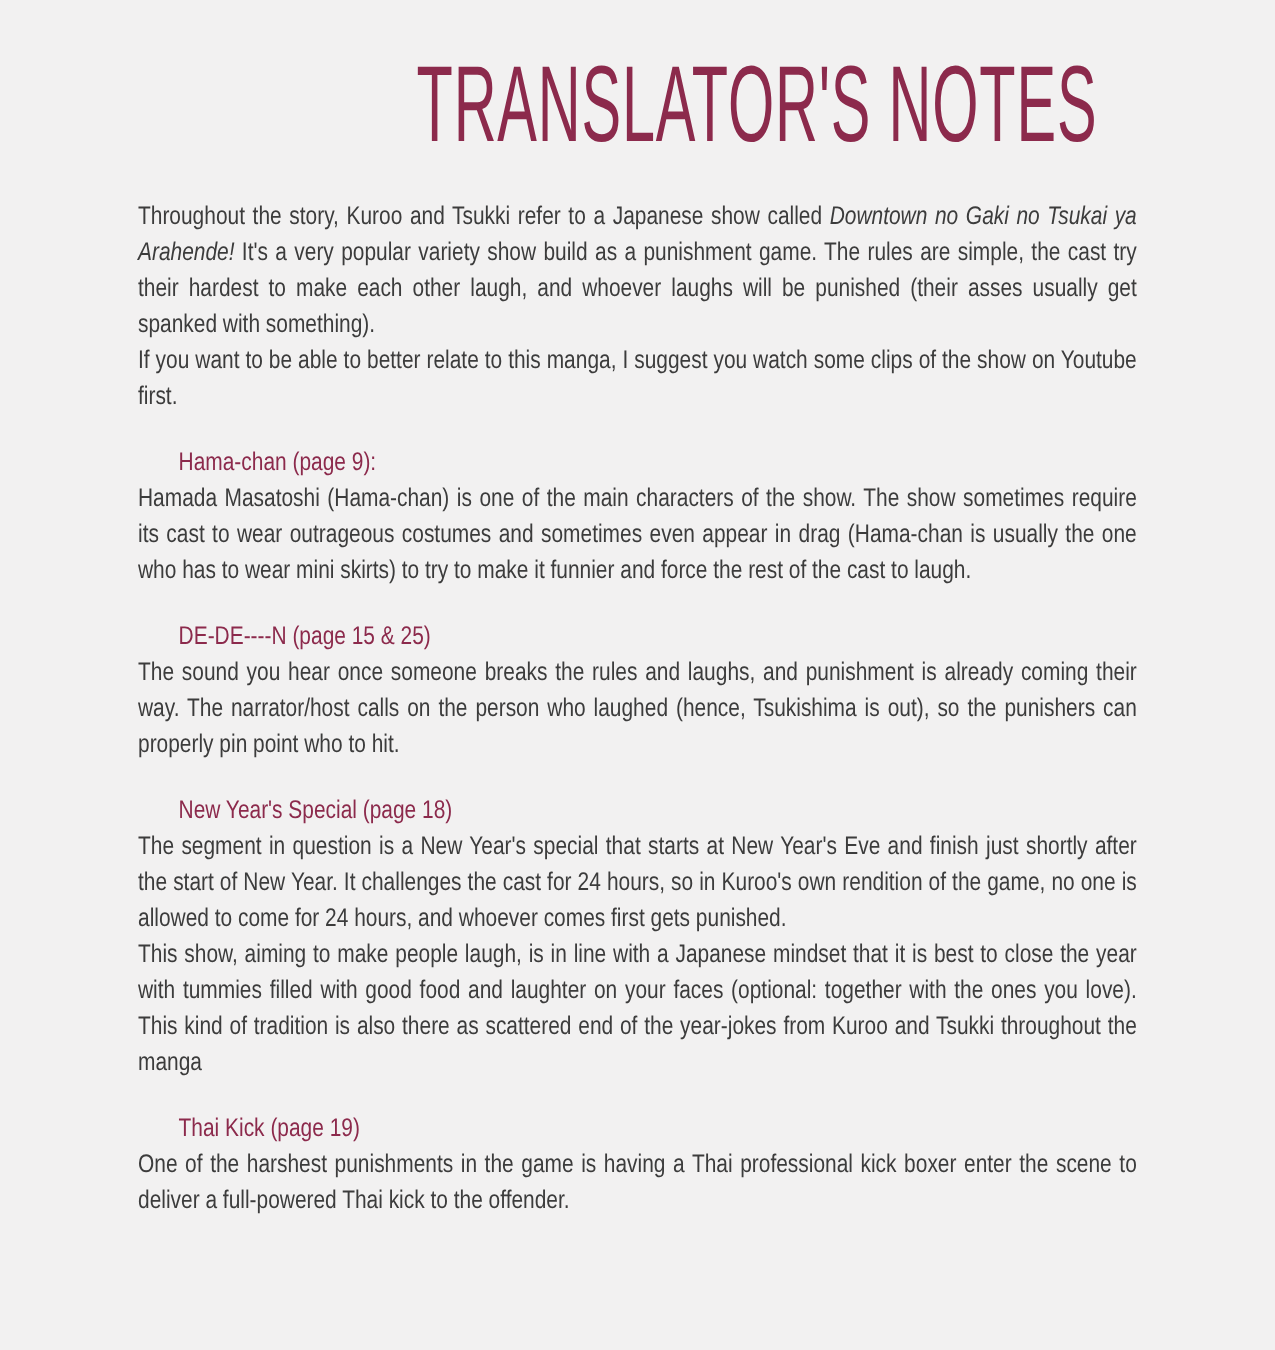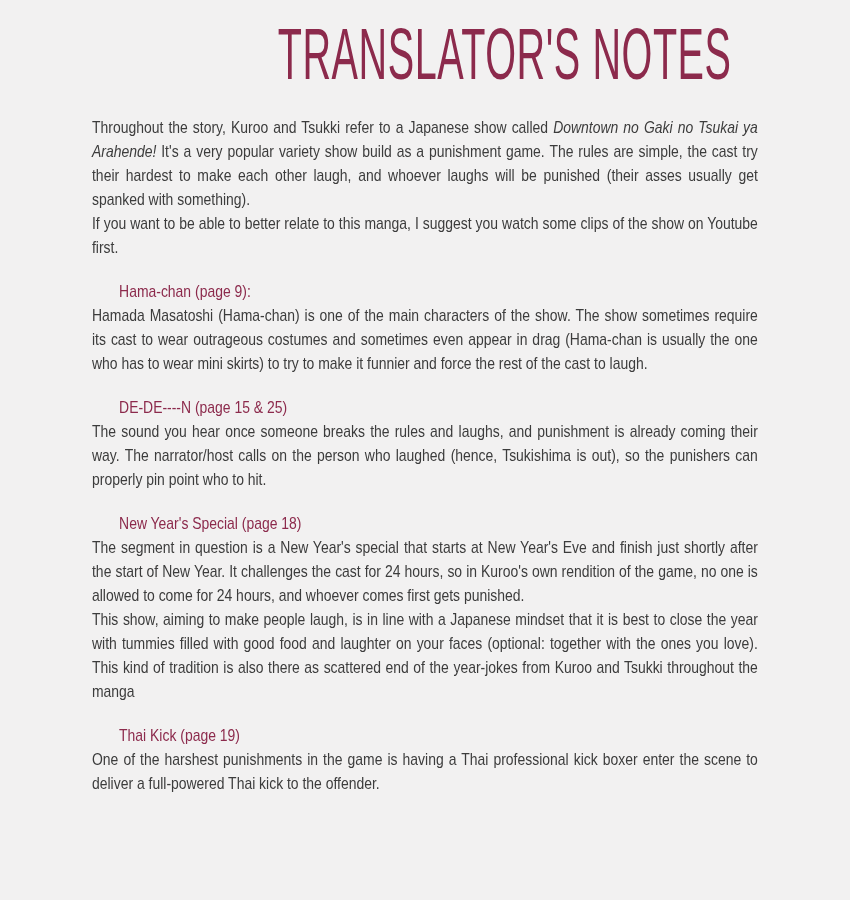--- a/index.html
+++ b/index.html
@@ -10,21 +10,21 @@
   body {
     width: 850px;
     height: 900px;
     background: var(--bg, #f2f1f1);
     font-family: "Liberation Sans", sans-serif;
     overflow: hidden;
   }
   .page {
     width: 666px;
     margin: 0 auto;
-    padding-top: 18px;
+    padding-top: 34px;
   }
   
   .title-row {
     margin: 0;
     text-align: center;
     white-space: nowrap;
     line-height: 1;
     height: 62px;
   }
   .title {

